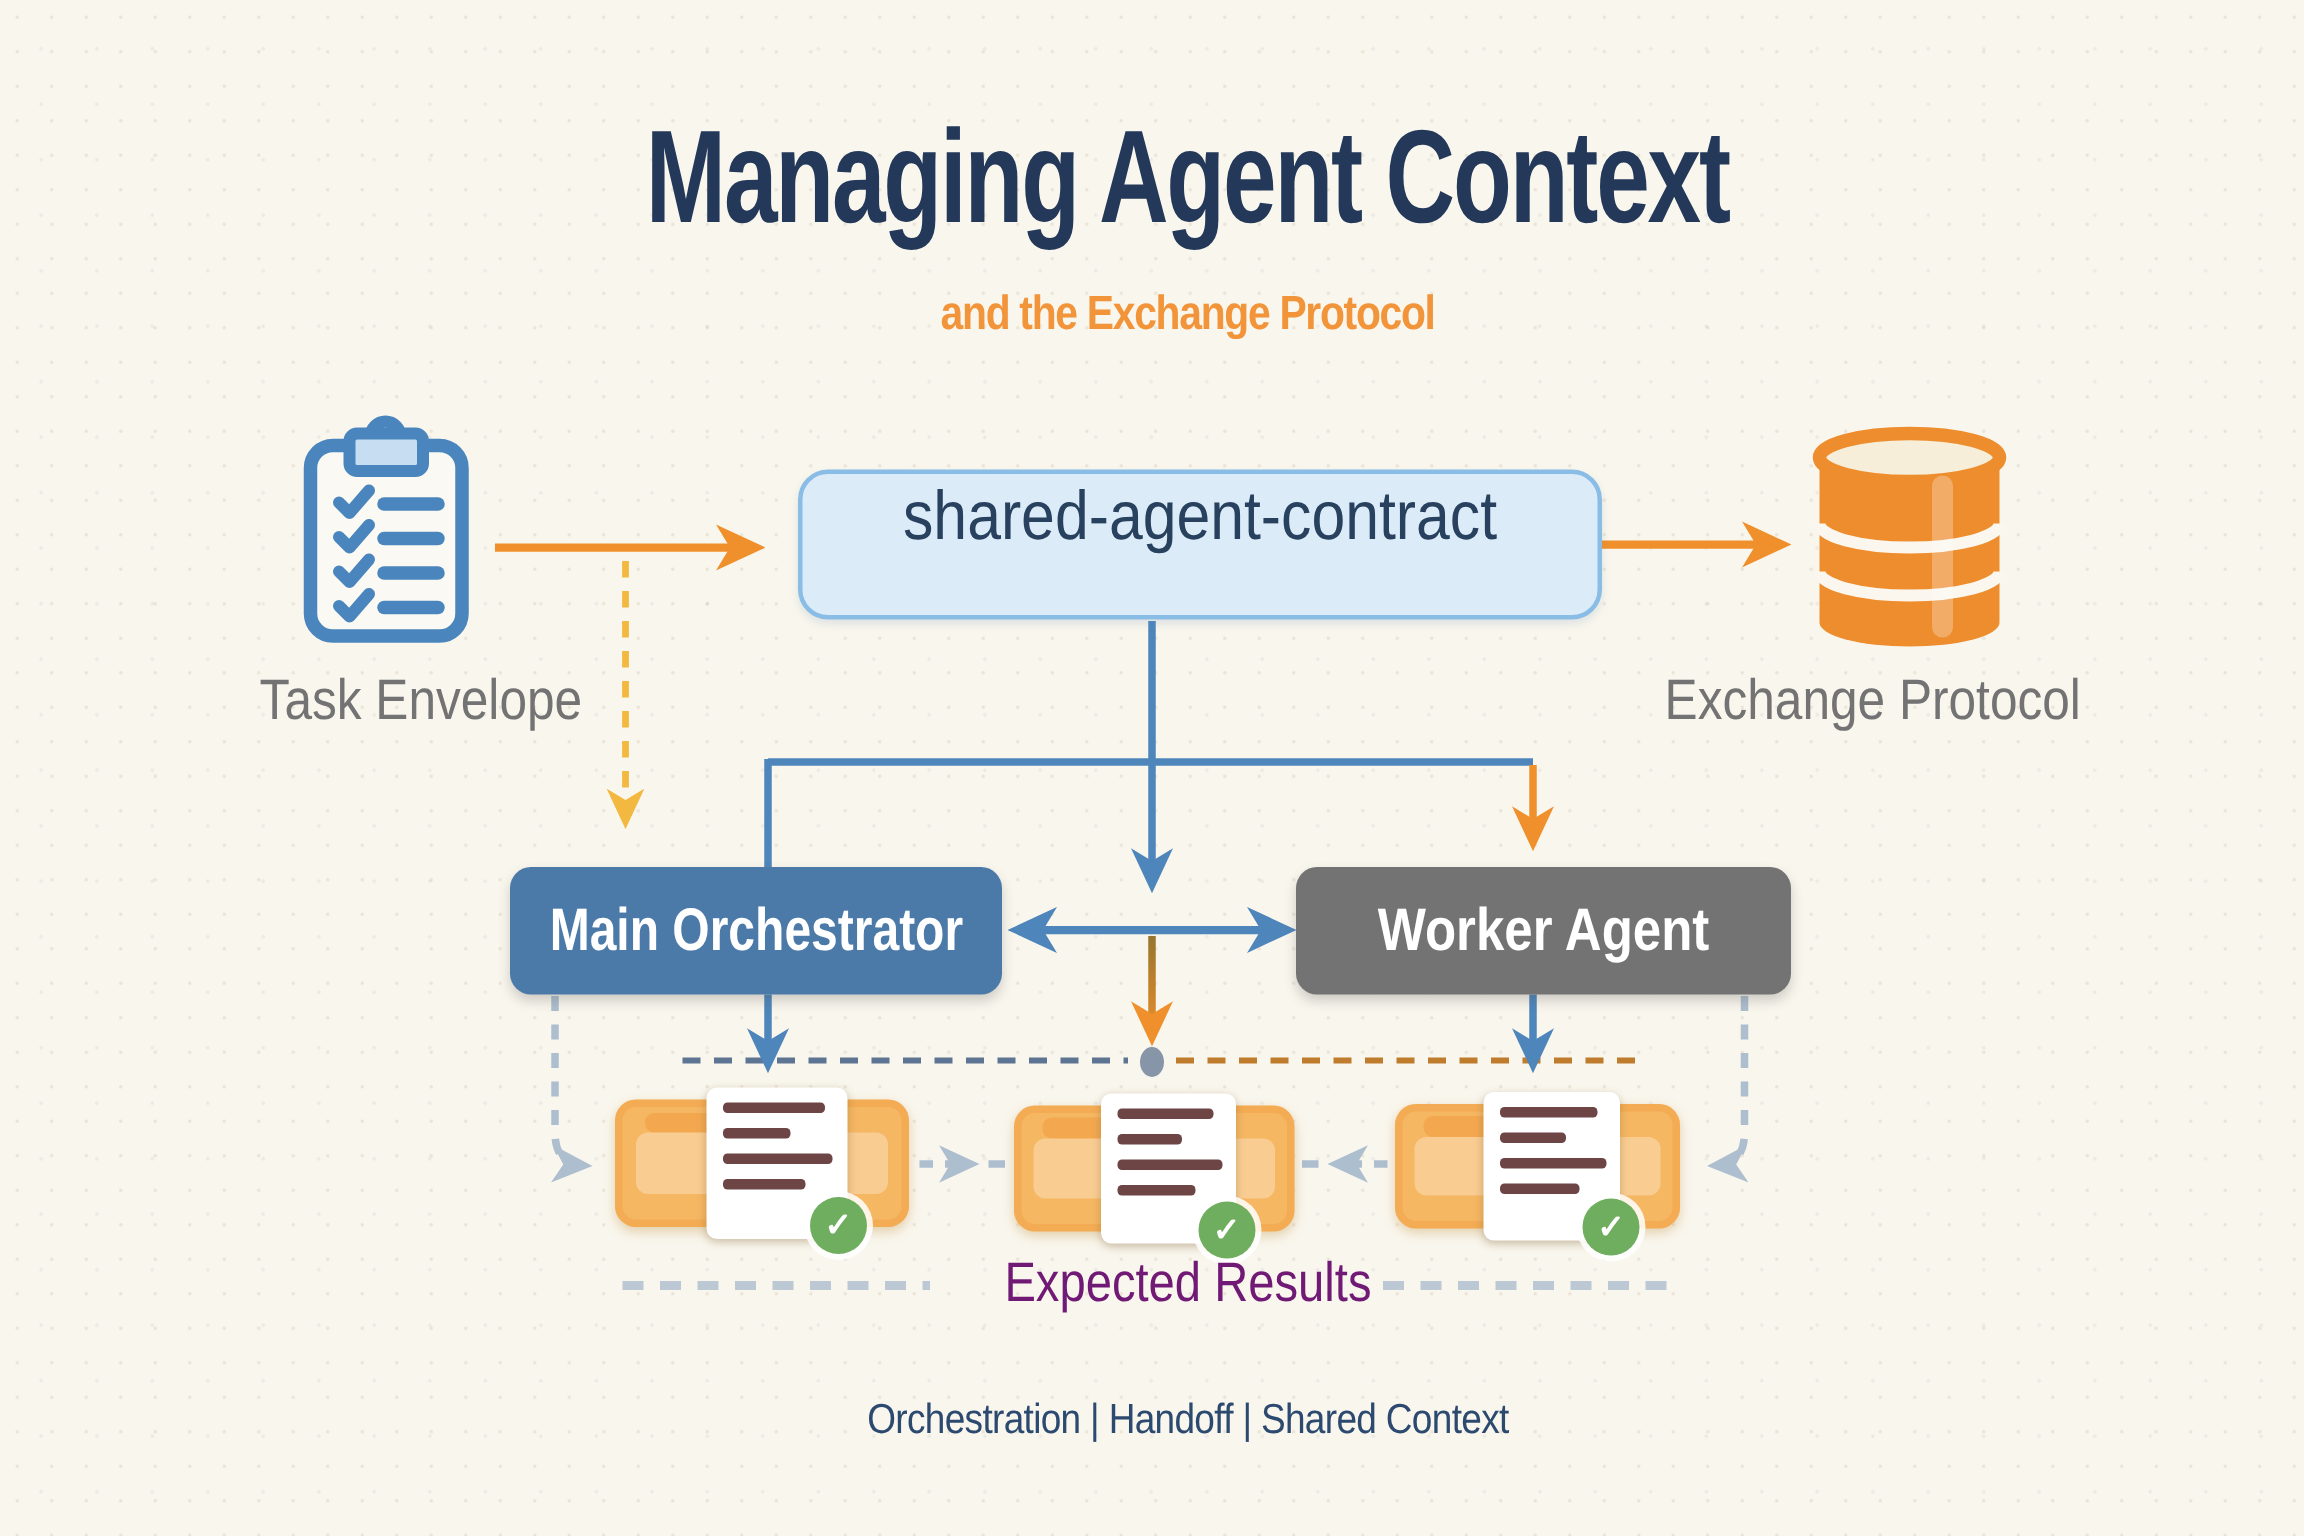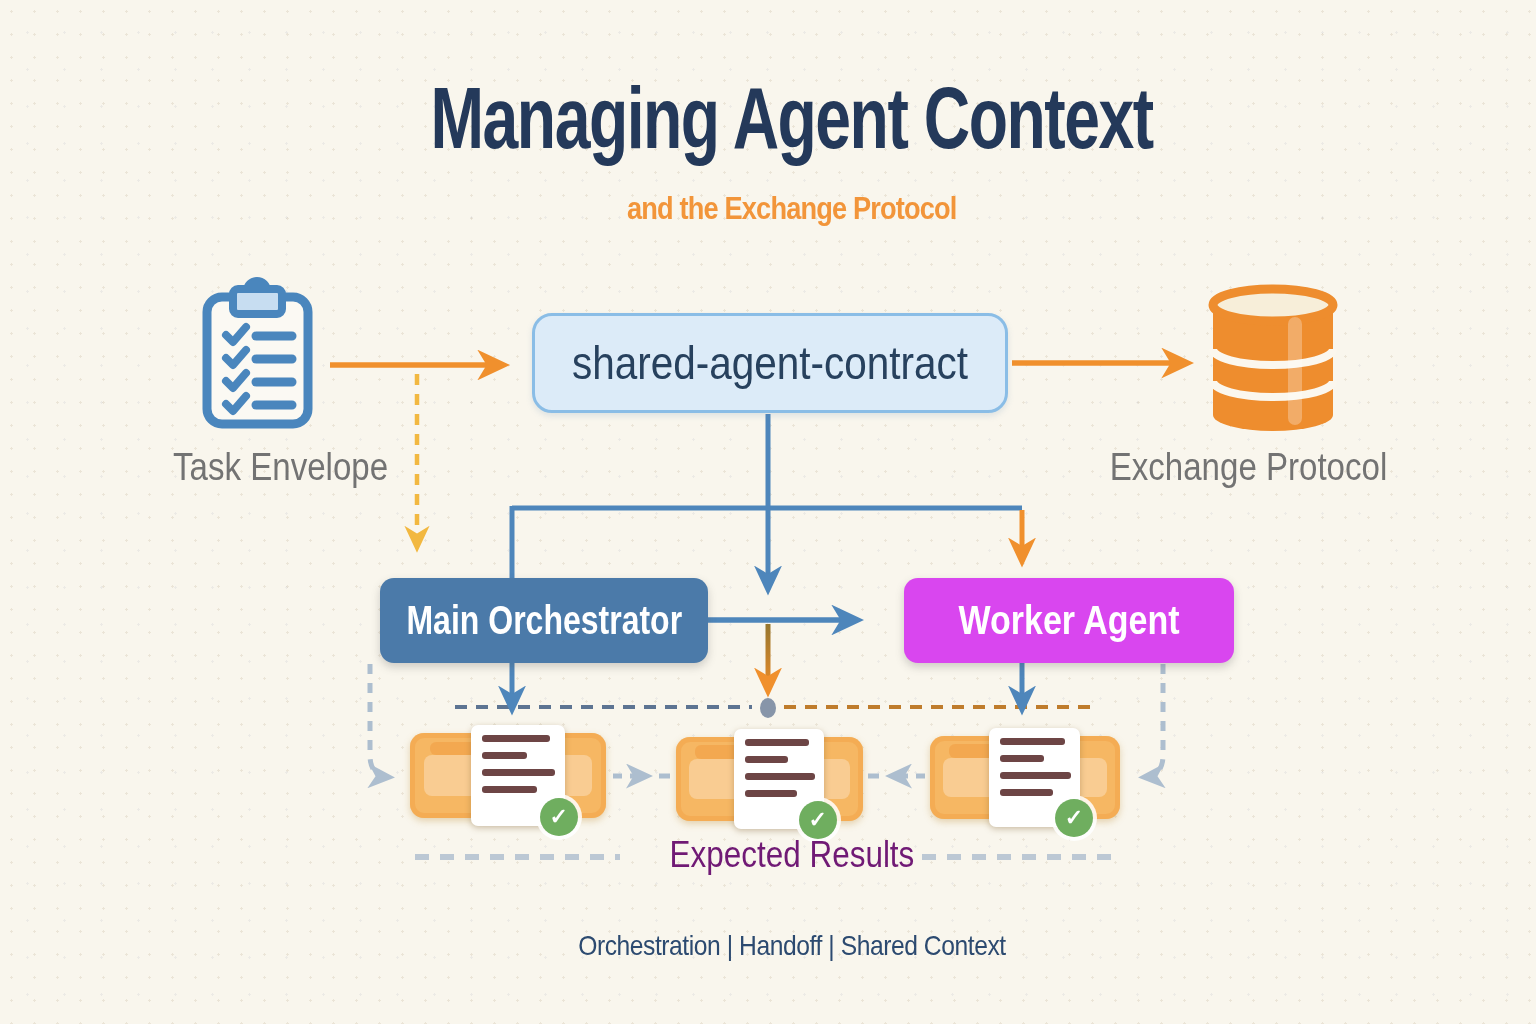--- a/index.html
+++ b/index.html
@@ -16,36 +16,35 @@
   .abs{position:absolute;}
   .ctr{text-align:center;margin-left:24px;}
   .cx{display:inline-block;white-space:nowrap;}
   .title{left:0;top:74px;width:100%;color:#24395a;font-weight:bold;font-size:88px;line-height:1;}
   .title .cx{transform:scaleX(0.73);letter-spacing:-2px;}
   .subtitle{left:0;top:192px;width:100%;color:#f2953a;font-weight:bold;font-size:32px;line-height:1;}
   .subtitle .cx{transform:scaleX(0.85);letter-spacing:-1px;}
   .node-label{color:#737373;font-size:38px;line-height:1.1;}
   .node-label .cx{transform:scaleX(0.87);}
   .contract-box{
-    left:532px;top:313px;width:476px;height:100px;border-radius:20px;
+    left:532px;top:313px;width:536px;height:100px;border-radius:20px;
     background:#dcebf8;border:3px solid #8abde6;box-sizing:border-box;
-    display:flex;align-items:center;justify-content:center;
+    display:flex;align-items:flex-start;justify-content:center;
     box-shadow:0 3px 6px rgba(100,140,180,0.18);
     color:#27415e;font-size:46px;
   }
   .contract-box .cx{transform:scaleX(0.88);}
   .agent-box{
     border-radius:14px;display:flex;align-items:center;justify-content:center;
     color:#ffffff;font-weight:bold;font-size:40px;
     box-shadow:0 4px 8px rgba(80,80,80,0.25);
-    margin-left:40px;
   }
   .orch{left:340px;top:578px;width:328px;height:85px;background:#4b7aa9;}
   .orch .cx{transform:scaleX(0.80);}
-  .worker{left:864px;top:578px;width:330px;height:85px;background:#d946ef;}
+  .worker{left:864px;top:578px;width:330px;height:85px;background:#737373;}
   .worker .cx{transform:scaleX(0.85);}
   .results-label{left:0;top:834px;width:100%;color:#701a75;font-size:37px;}
   .results-label .cx{transform:scaleX(0.85);}
   .footer-caption{left:0;top:930px;width:100%;color:#2c4a70;font-size:28px;}
   .footer-caption .cx{transform:scaleX(0.88);letter-spacing:-0.5px;}
 
   .result-card{
     position:absolute;border-radius:14px;background:#f6b763;
     box-shadow:inset 0 0 0 5px rgba(242,164,72,0.55), 0 3px 7px rgba(190,140,55,0.35);
   }

